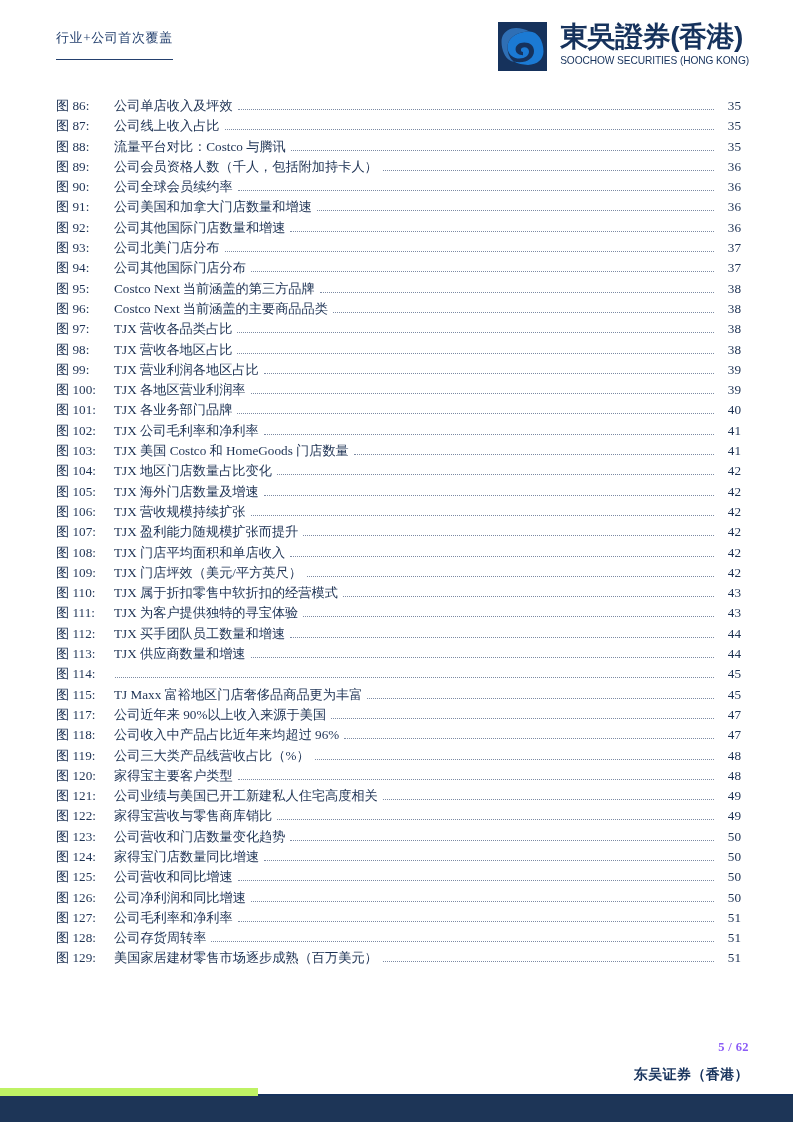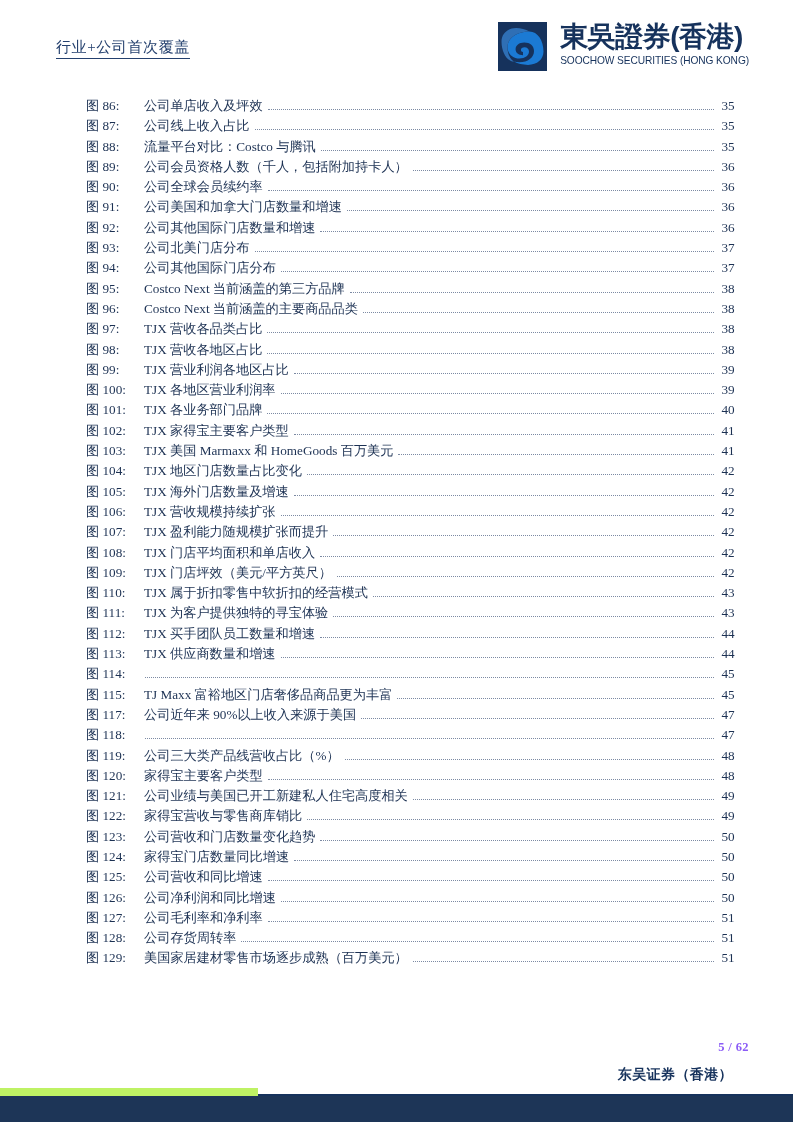--- a/index.html
+++ b/index.html
@@ -28,28 +28,27 @@
     position: absolute;
     top: 0;
     left: 0;
     width: 793px;
     height: 92px;
   }
   .header-tag {
     position: absolute;
     left: 56px;
     top: 31px;
-    font-size: 15px;
+    font-size: 13px;
     letter-spacing: 0.6px;
     color: #24406e;
     border-bottom: 1.2px solid #24406e;
-    padding-bottom: 2px;
+    padding-bottom: 13px;
     line-height: 1.15;
     white-space: nowrap;
-    margin-top: 8px;
   }
 
   .brand-logo {
     position: absolute;
     right: 44px;
     top: 22px;
     display: flex;
     align-items: flex-start;
     gap: 13px;
   }
@@ -98,21 +97,20 @@
   .toc-row {
     display: flex;
     align-items: baseline;
     height: 20.3px;
     padding-left: 56px;
     padding-right: 52px;
     font-size: 13.2px;
     line-height: 20.3px;
     color: #1c3153;
     white-space: nowrap;
-    margin-left: 30px;
   }
   .toc-num {
     flex: 0 0 58px;
     width: 58px;
     text-align: left;
   }
   .toc-title {
     flex: 0 0 auto;
     padding-right: 4px;
   }
@@ -121,21 +119,21 @@
     overflow: hidden;
     min-width: 8px;
     position: relative;
     height: 1px;
     margin: 0 1px 3px 1px;
     border-bottom: 1.1px dotted #7c8aa3;
   }
   .toc-page {
     flex: 0 0 26px;
     width: 26px;
-    text-align: center;
+    text-align: right;
     font-family: Liberation Serif, serif;
   }
 
   
   .doc-footer {
     position: absolute;
     left: 0;
     bottom: 0;
     width: 793px;
     height: 90px;
@@ -144,21 +142,21 @@
     position: absolute;
     right: 44px;
     top: 8px;
     font-size: 12.5px;
     font-weight: 700;
     color: #8b5cf6;
     letter-spacing: 0.4px;
   }
   .footer-brand {
     position: absolute;
-    right: 60px;
+    right: 44px;
     top: 34px;
     font-size: 14px;
     font-weight: 700;
     color: #16325c;
     letter-spacing: 0.4px;
     white-space: nowrap;
   }
   .footer-rule {
     position: absolute;
     left: 0;
@@ -308,27 +306,27 @@
         <span class="toc-page">39</span>
       </div>
       <div class="toc-row">
         <span class="toc-num">图 101:</span>
         <span class="toc-title">TJX 各业务部门品牌</span>
         <span class="toc-dots"></span>
         <span class="toc-page">40</span>
       </div>
       <div class="toc-row">
         <span class="toc-num">图 102:</span>
-        <span class="toc-title">TJX 家得宝主要客户类型</span>
+        <span class="toc-title">TJX 公司毛利率和净利率</span>
         <span class="toc-dots"></span>
         <span class="toc-page">41</span>
       </div>
       <div class="toc-row">
         <span class="toc-num">图 103:</span>
-        <span class="toc-title">TJX 美国 Marmaxx 和 HomeGoods 百万美元</span>
+        <span class="toc-title">TJX 美国 Costco 和 HomeGoods 门店数量</span>
         <span class="toc-dots"></span>
         <span class="toc-page">41</span>
       </div>
       <div class="toc-row">
         <span class="toc-num">图 104:</span>
         <span class="toc-title">TJX 地区门店数量占比变化</span>
         <span class="toc-dots"></span>
         <span class="toc-page">42</span>
       </div>
       <div class="toc-row">
@@ -397,20 +395,21 @@
         <span class="toc-page">45</span>
       </div>
       <div class="toc-row">
         <span class="toc-num">图 117:</span>
         <span class="toc-title">公司近年来 90%以上收入来源于美国</span>
         <span class="toc-dots"></span>
         <span class="toc-page">47</span>
       </div>
       <div class="toc-row">
         <span class="toc-num">图 118:</span>
+        <span class="toc-title">公司收入中产品占比近年来均超过 96%</span>
         <span class="toc-dots"></span>
         <span class="toc-page">47</span>
       </div>
       <div class="toc-row">
         <span class="toc-num">图 119:</span>
         <span class="toc-title">公司三大类产品线营收占比（%）</span>
         <span class="toc-dots"></span>
         <span class="toc-page">48</span>
       </div>
       <div class="toc-row">

